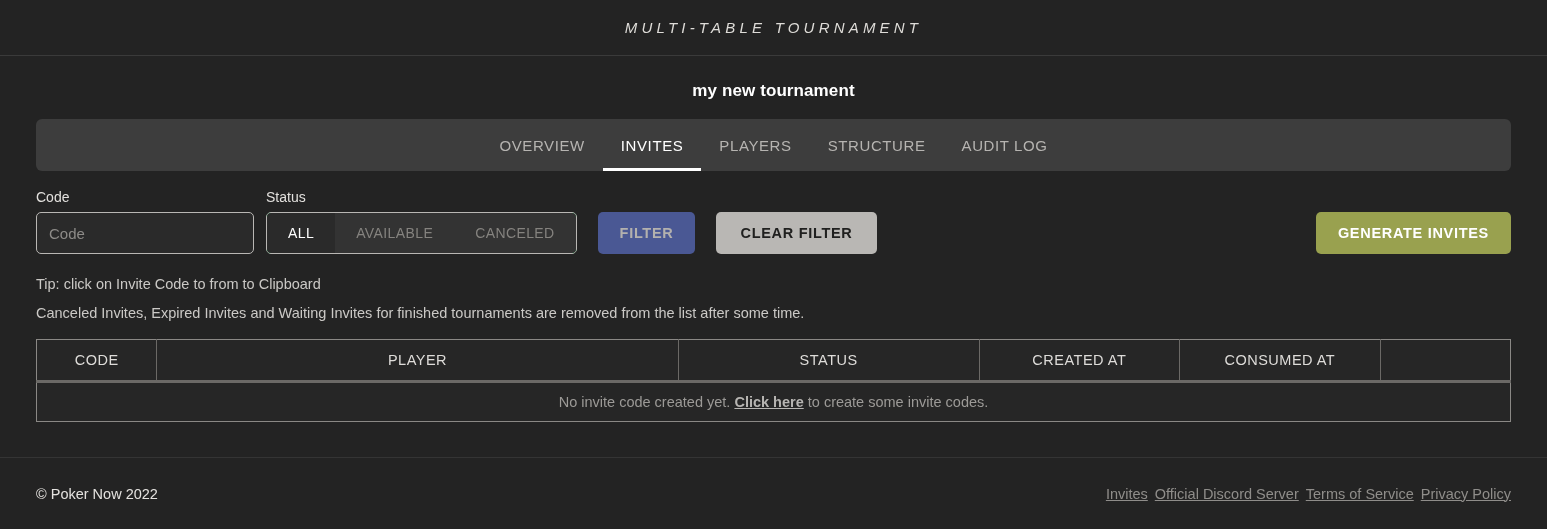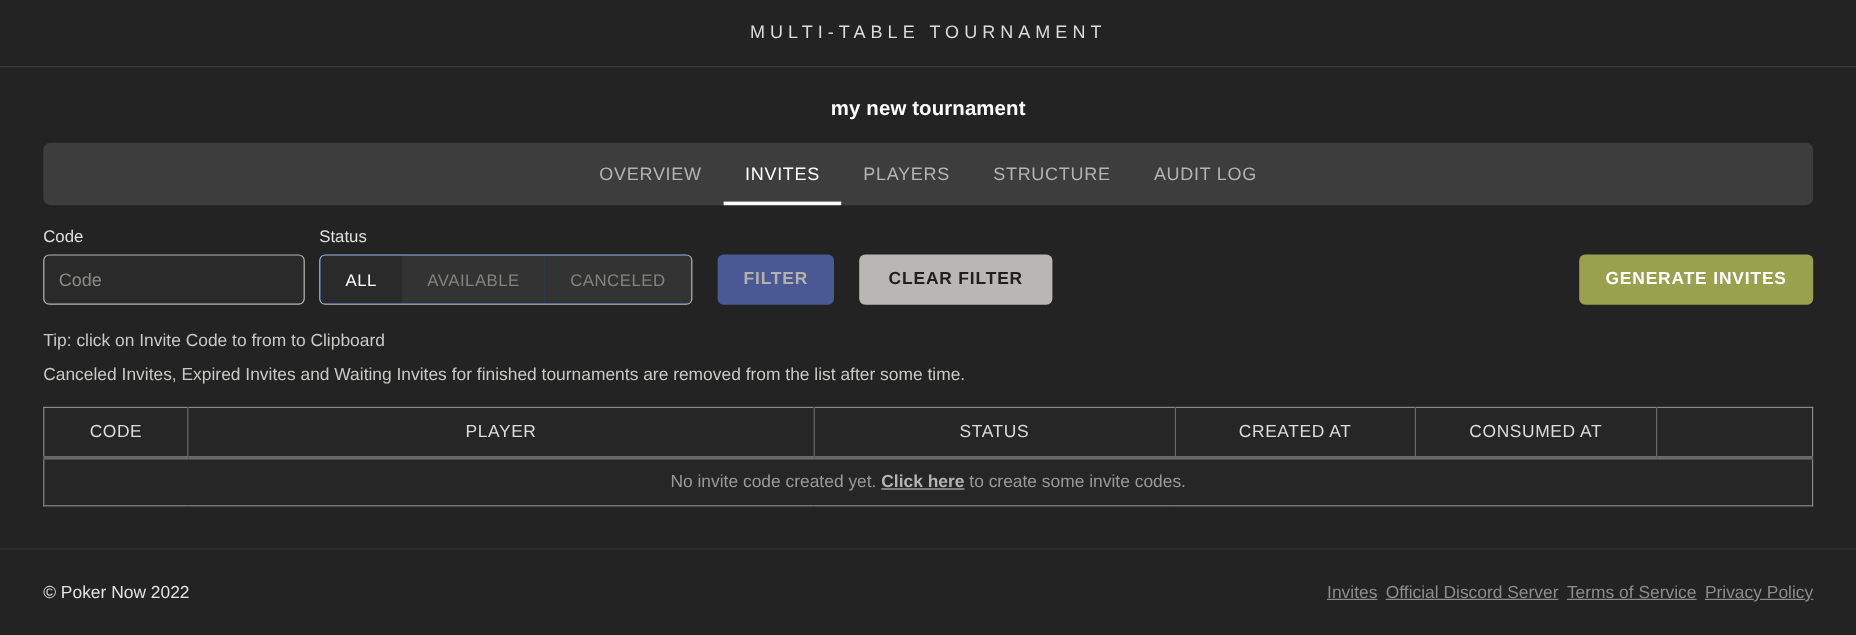--- a/index.html
+++ b/index.html
@@ -17,20 +17,21 @@
   }
 
   
   .app-header {
     height: 56px;
     border-bottom: 1px solid #3a3a3a;
     display: flex;
     align-items: center;
     justify-content: center;
     background: #232323;
+    font-style: italic;
   }
   .app-header-title {
     font-size: 15px;
     letter-spacing: 4.2px;
     color: #dedcd8;
     font-weight: 400;
   }
 
   
   .page {
@@ -114,21 +115,21 @@
     outline: none;
   }
   .code-input::placeholder { color: #8d8b88; }
 
   .segmented {
     display: flex;
     height: 42px;
     border: 1px solid #b9b7b4;
     border-radius: 5px;
     overflow: hidden;
-    background: #1d4ed8;
+    background: #22c55e;
   }
   .segment {
     display: flex;
     align-items: center;
     justify-content: center;
     padding: 0 21px;
     font-size: 14px;
     letter-spacing: 0.4px;
     color: #85837f;
     background: #333333;

